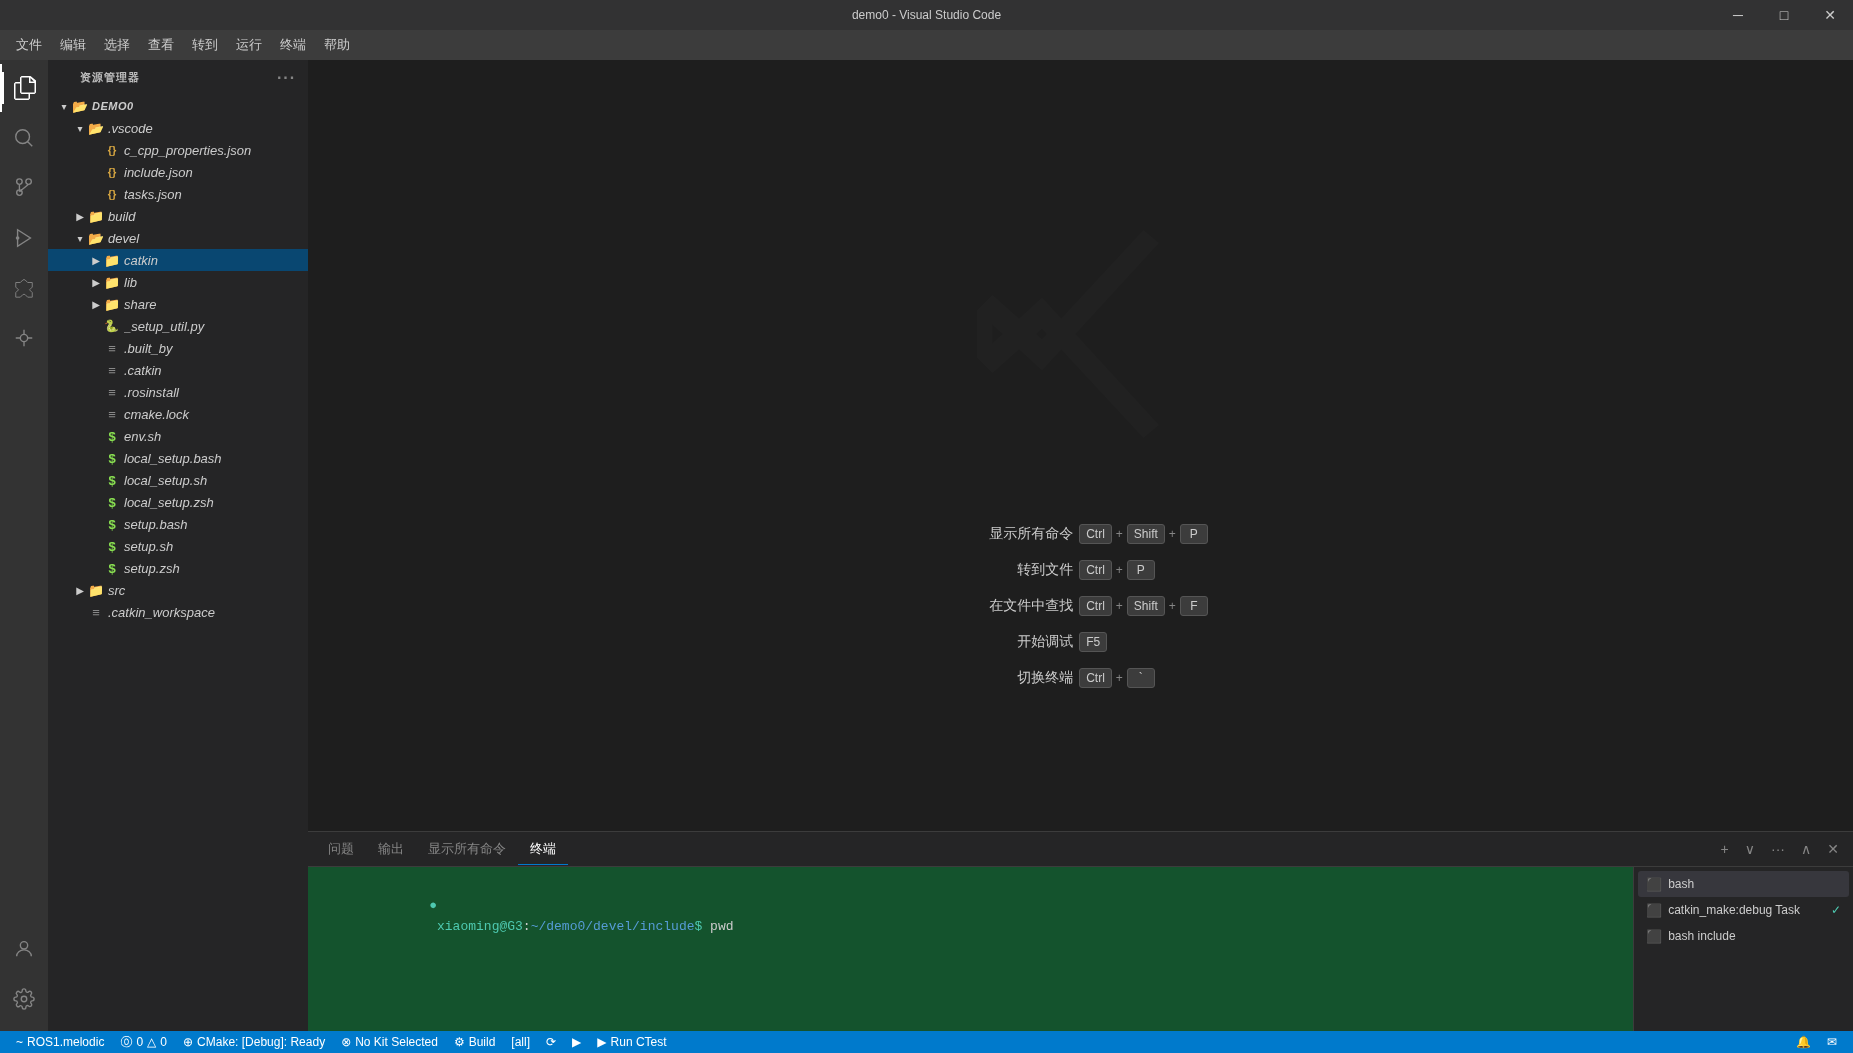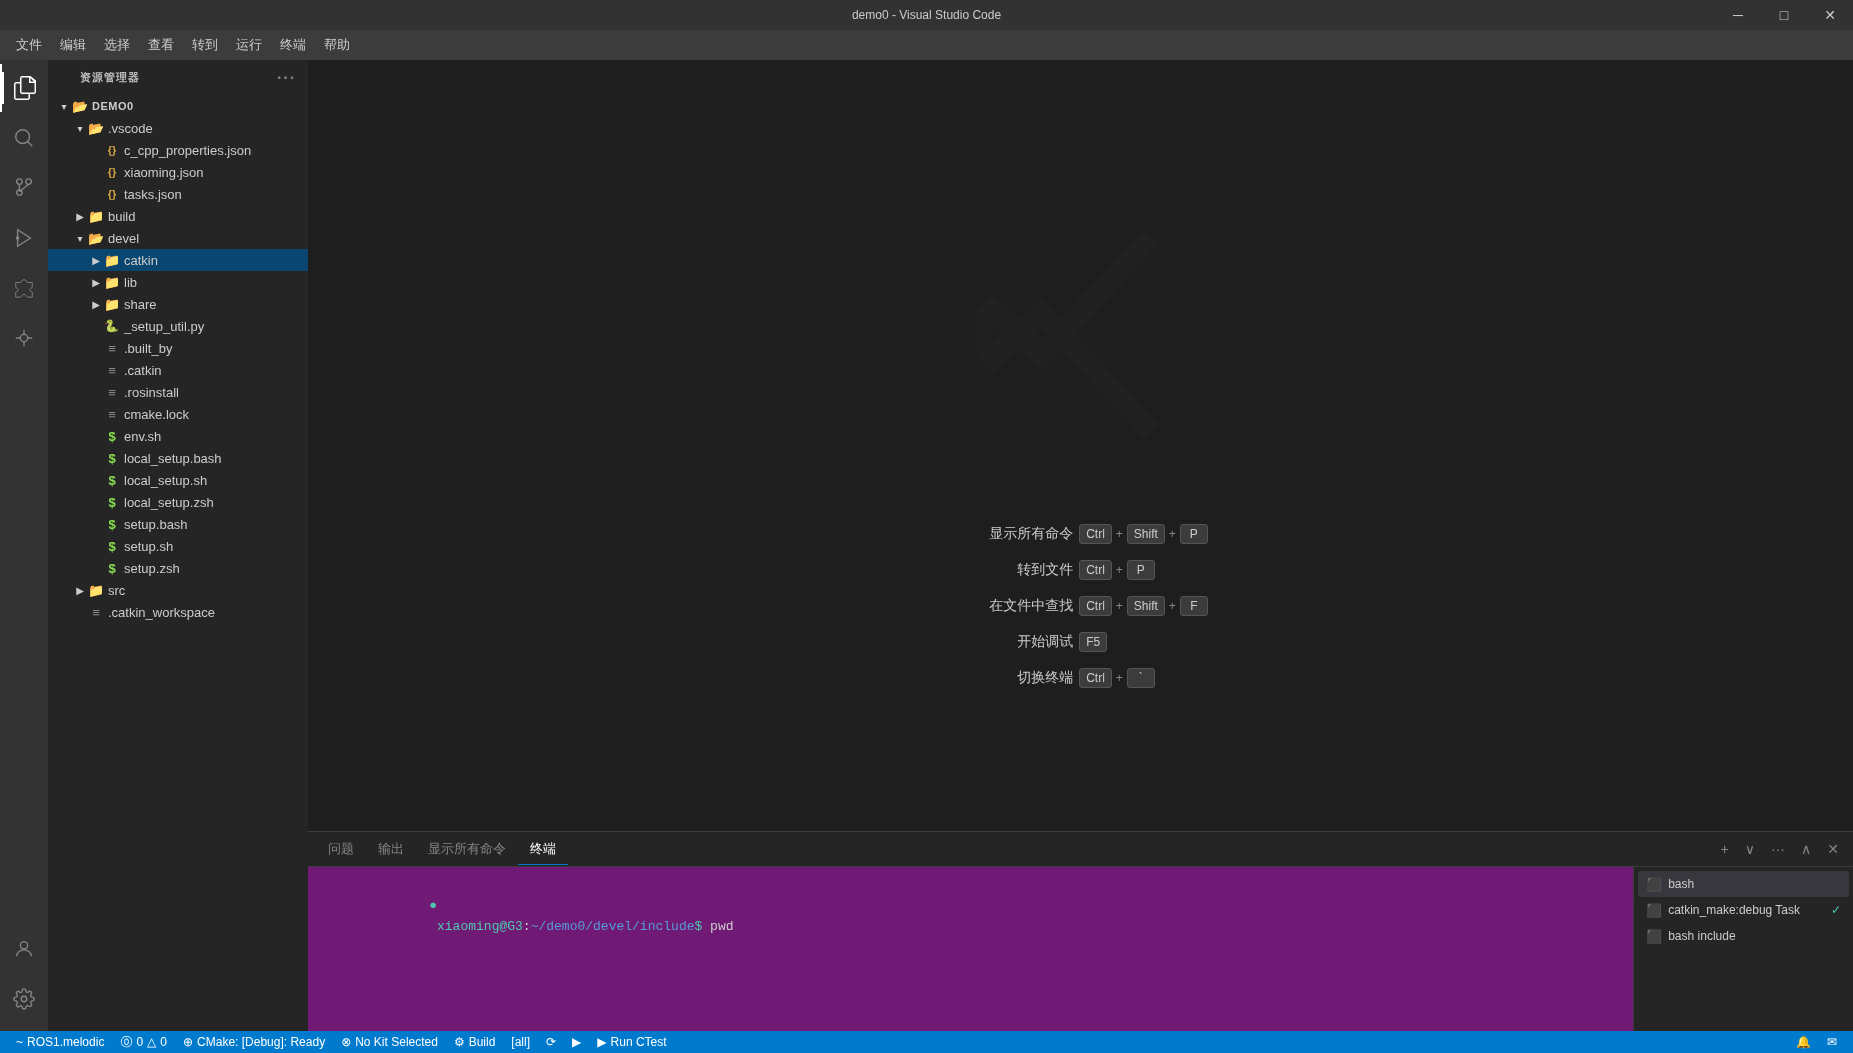--- a/index.html
+++ b/index.html
@@ -172,21 +172,21 @@
     .tree-item .icon {
       width: 16px;
       height: 16px;
       display: flex;
       align-items: center;
       justify-content: center;
       font-size: 13px;
       margin-right: 4px;
       flex-shrink: 0;
     }
-    .tree-item .label { flex: 1; overflow: hidden; text-overflow: ellipsis; }
+    .tree-item .label { flex: 1; overflow: hidden; text-overflow: ellipsis; font-style: italic; }
 
     
     #editor-area {
       flex: 1;
       background: #1e1e1e;
       display: flex;
       flex-direction: column;
       position: relative;
     }
 
@@ -293,21 +293,21 @@
       flex: 1;
       overflow: hidden;
     }
 
     #terminal-content {
       flex: 1;
       padding: 8px 12px;
       font-family: 'Courier New', monospace;
       font-size: 13px;
       overflow-y: auto;
-      background: #701a75;
+      background: #14532d;
     }
     #terminal-content::-webkit-scrollbar { width: 6px; }
     #terminal-content::-webkit-scrollbar-thumb { background: #424242; }
 
     .term-line { line-height: 1.6; white-space: pre; }
     .term-prompt { color: #4ec9b0; }
     .term-command { color: #cccccc; }
     .term-output { color: #cccccc; }
 
     #terminal-sidebar {
@@ -460,21 +460,21 @@
           <span class="label">.vscode</span>
         </div>
         <div class="tree-item" style="padding-left: 40px;">
           <span class="arrow" style="font-size: 10px;"></span>
           <span class="icon" style="color: rgb(212, 164, 65); font-size: 11px; font-weight: bold;">{}</span>
           <span class="label">c_cpp_properties.json</span>
         </div>
         <div class="tree-item" style="padding-left: 40px;">
           <span class="arrow" style="font-size: 10px;"></span>
           <span class="icon" style="color: rgb(212, 164, 65); font-size: 11px; font-weight: bold;">{}</span>
-          <span class="label">xiaoming.json</span>
+          <span class="label">include.json</span>
         </div>
         <div class="tree-item" style="padding-left: 40px;">
           <span class="arrow" style="font-size: 10px;"></span>
           <span class="icon" style="color: rgb(212, 164, 65); font-size: 11px; font-weight: bold;">{}</span>
           <span class="label">tasks.json</span>
         </div>
         <div class="tree-item" style="padding-left: 24px;">
           <span class="arrow" style="font-size: 10px;">▶</span>
           <span class="icon" style="color: rgb(220, 182, 122); font-size: 13px;">📁</span>
           <span class="label">build</span>

